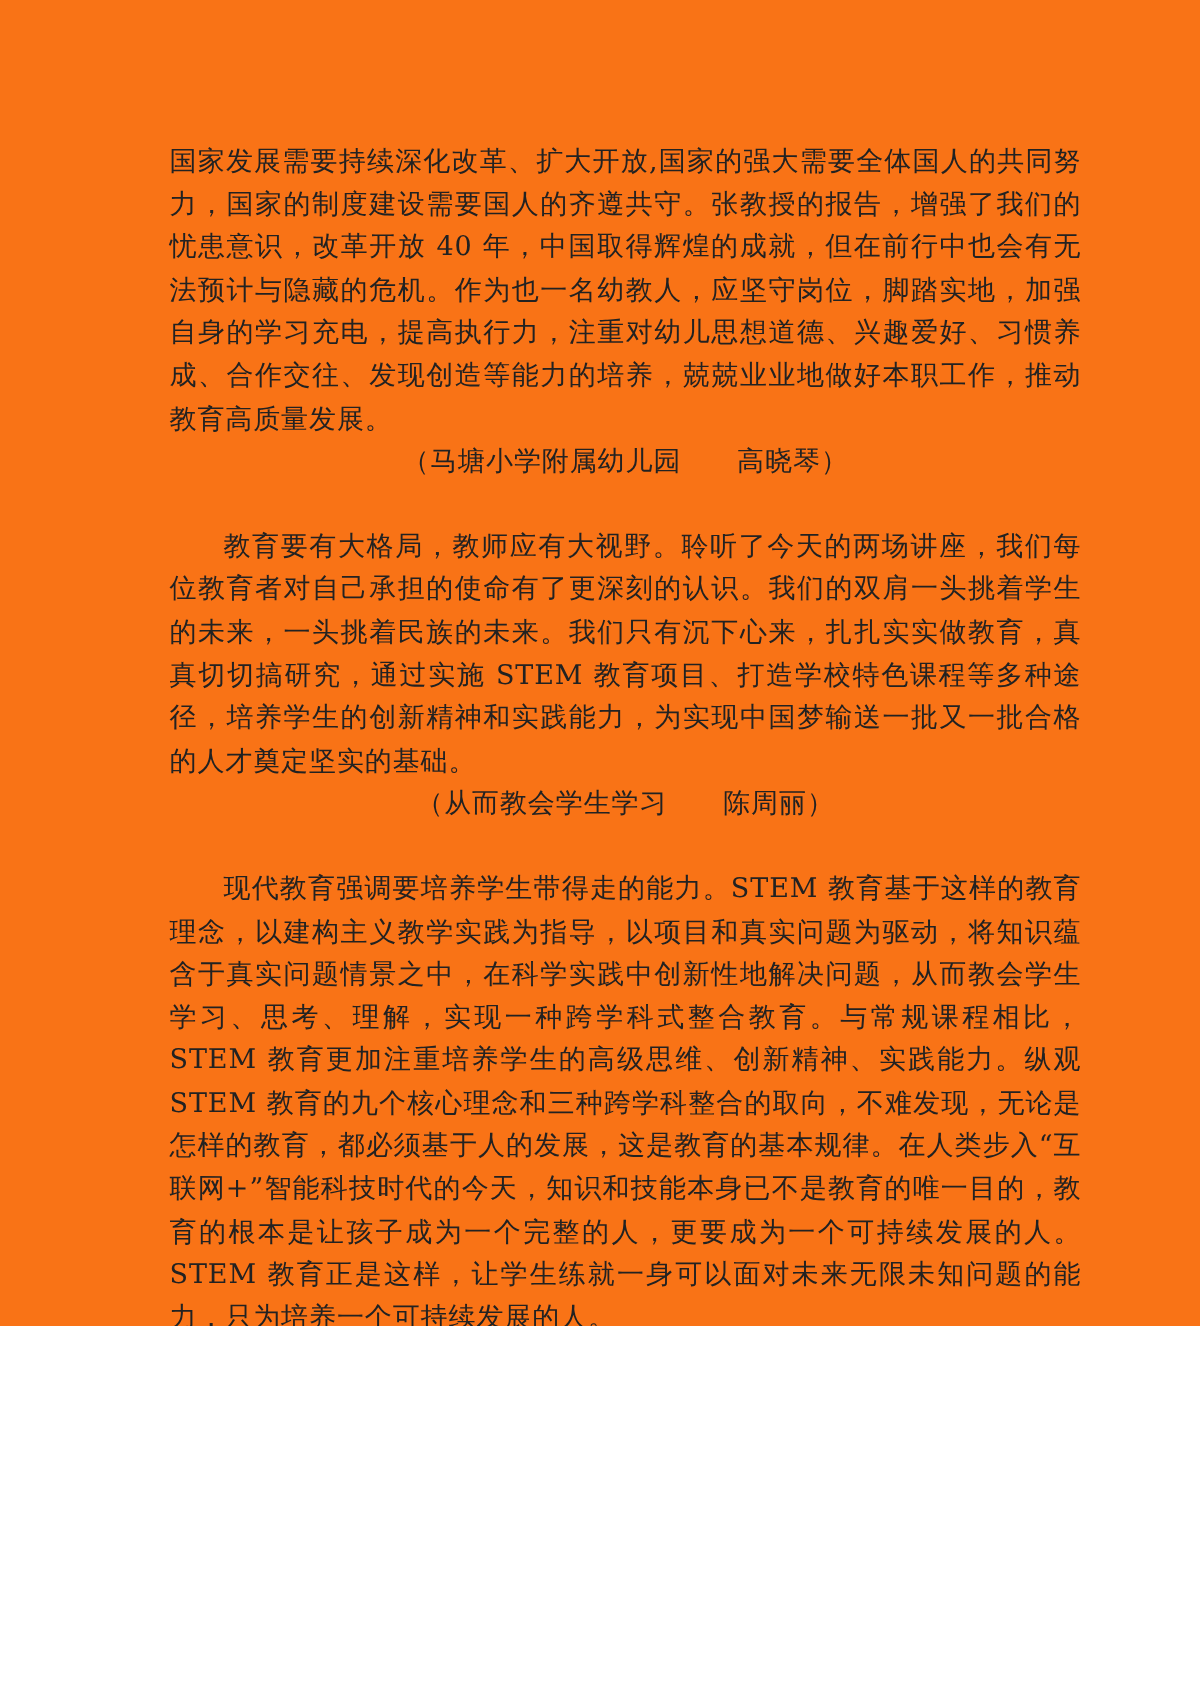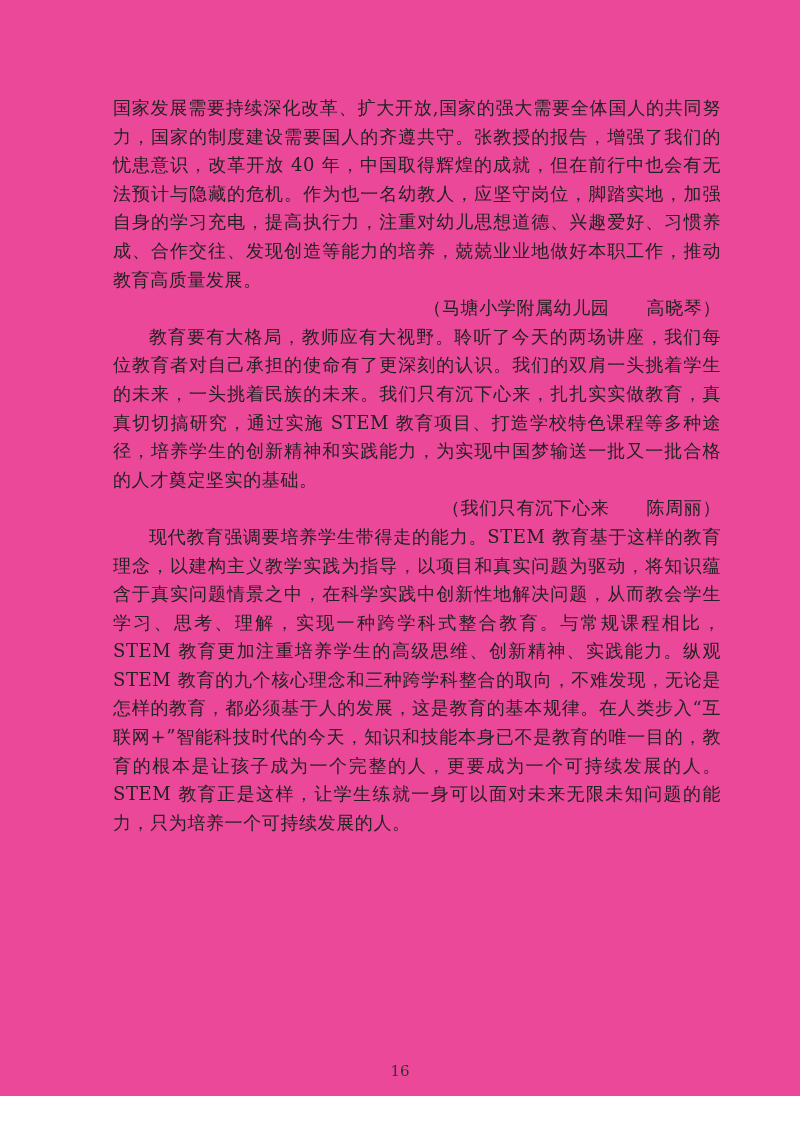--- a/index.html
+++ b/index.html
@@ -3,65 +3,66 @@
 <meta charset="utf-8">
 <style>
   html, body {
     margin: 0;
     padding: 0;
     background: #ffffff;
   }
   .page {
     position: relative;
     width: 800px;
-    height: 1096px;
-    background: #ec4899;
+    height: 884px;
+    background: #f97316;
     overflow: hidden;
     font-family: "DejaVu Serif", "Liberation Serif", serif;
     color: #222222;
   }
   .content {
     position: absolute;
     left: 113px;
     top: 94px;
     width: 608px;
   }
   .para {
     margin: 0;
     font-size: 18px;
     line-height: 28.6px;
     letter-spacing: 0.6px;
     text-align: justify;
     text-justify: inter-ideograph;
   }
   .para.indent {
     text-indent: 2em;
+    margin-top: 28px;
   }
   .attribution {
     margin: 0;
     font-size: 18px;
     line-height: 28.6px;
     letter-spacing: 0.6px;
-    text-align: right;
+    text-align: center;
   }
   .page-number {
     position: absolute;
     left: 0;
     top: 1062px;
     width: 800px;
     text-align: center;
     font-size: 15px;
     color: #333333;
   }
 </style>
 </head>
 <body>
 
 <div class="page">
   <div class="content">
     <p class="para">国家发展需要持续深化改革、扩大开放,国家的强大需要全体国人的共同努力，国家的制度建设需要国人的齐遵共守。张教授的报告，增强了我们的忧患意识，改革开放 40 年，中国取得辉煌的成就，但在前行中也会有无法预计与隐藏的危机。作为也一名幼教人，应坚守岗位，脚踏实地，加强自身的学习充电，提高执行力，注重对幼儿思想道德、兴趣爱好、习惯养成、合作交往、发现创造等能力的培养，兢兢业业地做好本职工作，推动教育高质量发展。</p>
     <p class="attribution">（马塘小学附属幼儿园　　高晓琴）</p>
     <p class="para indent">教育要有大格局，教师应有大视野。聆听了今天的两场讲座，我们每位教育者对自己承担的使命有了更深刻的认识。我们的双肩一头挑着学生的未来，一头挑着民族的未来。我们只有沉下心来，扎扎实实做教育，真真切切搞研究，通过实施 STEM 教育项目、打造学校特色课程等多种途径，培养学生的创新精神和实践能力，为实现中国梦输送一批又一批合格的人才奠定坚实的基础。</p>
-    <p class="attribution">（我们只有沉下心来　　陈周丽）</p>
+    <p class="attribution">（从而教会学生学习　　陈周丽）</p>
     <p class="para indent">现代教育强调要培养学生带得走的能力。STEM 教育基于这样的教育理念，以建构主义教学实践为指导，以项目和真实问题为驱动，将知识蕴含于真实问题情景之中，在科学实践中创新性地解决问题，从而教会学生学习、思考、理解，实现一种跨学科式整合教育。与常规课程相比，STEM 教育更加注重培养学生的高级思维、创新精神、实践能力。纵观 STEM 教育的九个核心理念和三种跨学科整合的取向，不难发现，无论是怎样的教育，都必须基于人的发展，这是教育的基本规律。在人类步入“互联网+”智能科技时代的今天，知识和技能本身已不是教育的唯一目的，教育的根本是让孩子成为一个完整的人，更要成为一个可持续发展的人。STEM 教育正是这样，让学生练就一身可以面对未来无限未知问题的能力，只为培养一个可持续发展的人。</p>
   </div>
   <div class="page-number">16</div>
 </div>
 
 </body></html>

